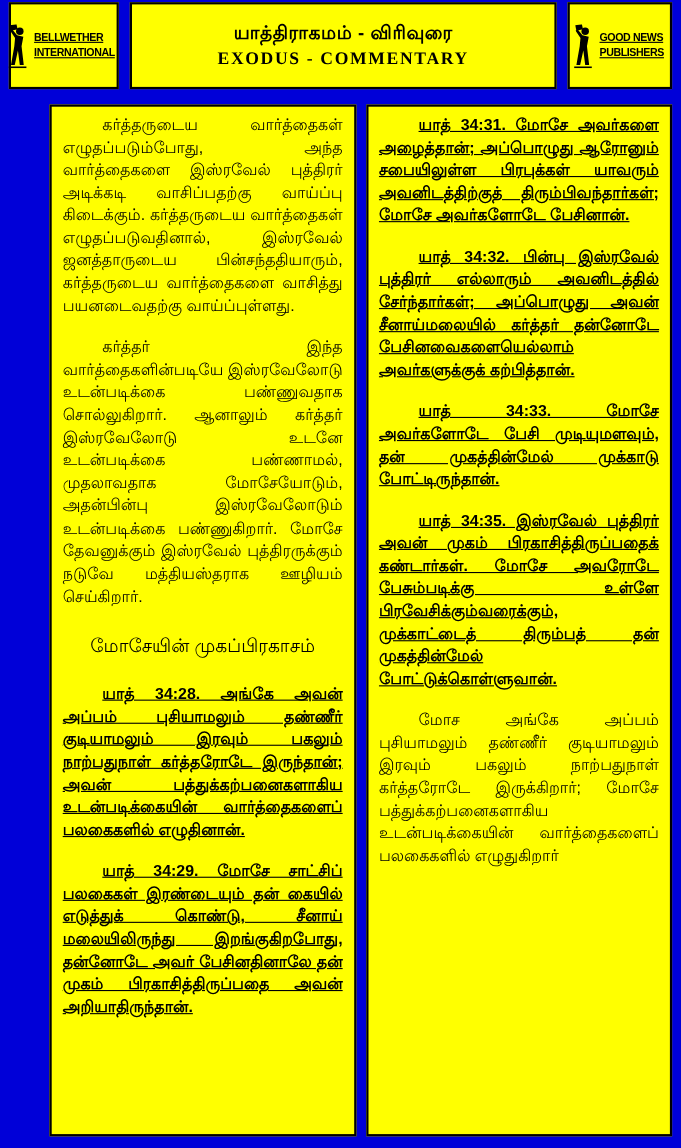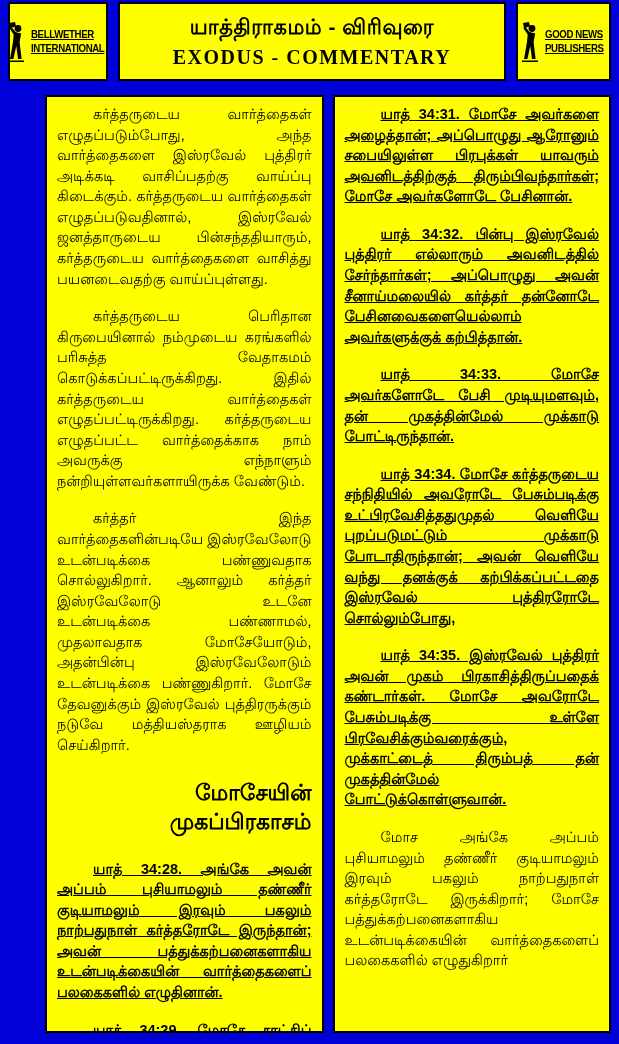--- a/index.html
+++ b/index.html
@@ -44,42 +44,42 @@
     transform-origin: left;
     white-space: nowrap;
   }
   .logo-icon svg { display: block; }
   .title-box {
     flex: 1;
     display: flex; flex-direction: column;
     align-items: center; justify-content: center;
     gap: 4px;
   }
-  .title-tamil   { font-size: 21px; font-weight: bold; letter-spacing: 0.5px; }
+  .title-tamil   { font-size: 17px; font-weight: bold; letter-spacing: 0.5px; }
   .title-english {
     font-family: "Liberation Serif", serif;
-    font-size: 20px; font-weight: bold; letter-spacing: 1.5px;
+    font-size: 16px; font-weight: bold; letter-spacing: 1.5px;
   }
   
   .body-row { flex: 1; display: flex; gap: 9px; min-height: 0; padding-left: 37px; }
   .col {
     flex: 1;
     padding: 7px 10px 6px 10px;
     overflow: hidden;
     text-align: justify;
     font-size: 14.5px;
     line-height: 1.42;
   }
   .col p { margin: 0 0 17px 0; text-indent: 36px; }
   .verse { font-weight: bold; text-indent: 0; text-decoration: underline; }
   .section-heading {
-    font-weight: bold;
-    font-size: 22px;
+    font-weight: normal;
+    font-size: 17px;
     line-height: 1.3;
-    text-align: right;
+    text-align: center;
     margin: 24px 0 22px 0;
   }
   .uline { text-underline-offset: 2px; }
 </style>
 </head>
 <body>
 
 <div class="page">
 
   <div class="header-row">
@@ -122,33 +122,31 @@
         <span>PUBLISHERS</span>
       </span>
     </div>
 
   </div>
 
   <div class="body-row">
 
     <div class="panel col">
       <p>கர்த்தருடைய வார்த்தைகள் எழுதப்படும்போது, அந்த வார்த்தைகளை இஸ்ரவேல் புத்திரர் அடிக்கடி வாசிப்பதற்கு வாய்ப்பு கிடைக்கும். கர்த்தருடைய வார்த்தைகள் எழுதப்படுவதினால், இஸ்ரவேல் ஜனத்தாருடைய பின்சந்ததியாரும், கர்த்தருடைய வார்த்தைகளை வாசித்து பயனடைவதற்கு வாய்ப்புள்ளது.</p>
-      <p>கர்த்தருடைய பெரிதான கிருபையினால் நம்முடைய கரங்களில் பரிசுத்த வேதாகமம் கொடுக்கப்பட்டிருக்கிறது. இதில் கர்த்தருடைய வார்த்தைகள் எழுதப்பட்டிருக்கிறது. கர்த்தருடைய எழுதப்பட்ட வார்த்தைக்காக நாம் அவருக்கு எந்நாளும் நன்றியுள்ளவர்களாயிருக்க வேண்டும்.</p>
       <p><span>கர்த்தர் இந்த வார்த்தைகளின்படியே இஸ்ரவேலோடு உடன்படிக்கை பண்ணுவதாக சொல்லுகிறார். ஆனாலும் கர்த்தர் இஸ்ரவேலோடு உடனே உடன்படிக்கை பண்ணாமல், முதலாவதாக மோசேயோடும், அதன்பின்பு இஸ்ரவேலோடும் உடன்படிக்கை பண்ணுகிறார். மோசே தேவனுக்கும் இஸ்ரவேல் புத்திரருக்கும் நடுவே மத்தியஸ்தராக </span><span class="uline">ஊழியம்</span><span> செய்கிறார்.</span></p>
       <div class="section-heading">
         <div>மோசேயின் முகப்பிரகாசம்</div>
       </div>
       <p class="verse">யாத் 34:28. அங்கே அவன் அப்பம் புசியாமலும் தண்ணீர் குடியாமலும் இரவும் பகலும் நாற்பதுநாள் கர்த்தரோடே இருந்தான்; அவன் பத்துக்கற்பனைகளாகிய உடன்படிக்கையின் வார்த்தைகளைப் பலகைகளில் எழுதினான்.</p>
       <p class="verse">யாத் 34:29. மோசே சாட்சிப் பலகைகள் இரண்டையும் தன் கையில் எடுத்துக் கொண்டு, சீனாய் மலையிலிருந்து இறங்குகிறபோது, தன்னோடே அவர் பேசினதினாலே தன் முகம் பிரகாசித்திருப்பதை அவன் அறியாதிருந்தான்.</p>
 
     </div>
 
     <div class="panel col">
       <p class="verse">யாத் 34:31. மோசே அவர்களை அழைத்தான்; அப்பொழுது ஆரோனும் சபையிலுள்ள பிரபுக்கள் யாவரும் அவனிடத்திற்குத் திரும்பிவந்தார்கள்; மோசே அவர்களோடே பேசினான்.</p>
       <p class="verse">யாத் 34:32. பின்பு இஸ்ரவேல் புத்திரர் எல்லாரும் அவனிடத்தில் சேர்ந்தார்கள்; அப்பொழுது அவன் சீனாய்மலையில் கர்த்தர் தன்னோடே பேசினவைகளையெல்லாம் அவர்களுக்குக் கற்பித்தான்.</p>
       <p class="verse">யாத் 34:33. மோசே அவர்களோடே பேசி முடியுமளவும், தன் முகத்தின்மேல் முக்காடு போட்டிருந்தான்.</p>
-      <p class="verse">யாத் 34:34. மோசே கர்த்தருடைய சந்நிதியில் அவரோடே பேசும்படிக்கு உட்பிரவேசித்ததுமுதல் வெளியே புறப்படுமட்டும் முக்காடு போடாதிருந்தான்; அவன் வெளியே வந்து தனக்குக் கற்பிக்கப்பட்டதை இஸ்ரவேல் புத்திரரோடே சொல்லும்போது,</p>
       <p class="verse">யாத் 34:35. இஸ்ரவேல் புத்திரர் அவன் முகம் பிரகாசித்திருப்பதைக் கண்டார்கள். மோசே அவரோடே பேசும்படிக்கு உள்ளே பிரவேசிக்கும்வரைக்கும், முக்காட்டைத் திரும்பத் தன் முகத்தின்மேல் போட்டுக்கொள்ளுவான்.</p>
       <p><span>மோச அங்கே அப்பம் புசியாமலும் தண்ணீர் குடியாமலும் இரவும் பகலும் நாற்பதுநாள் கர்த்தரோடே இருக்கிறார்; மோசே பத்துக்கற்பனைகளாகிய உடன்படிக்கையின் வார்த்தைகளைப் பலகைகளில் எழுதுகிறார் </span></p>
     </div>
 
   </div>
 </div>
 
 </body></html>

